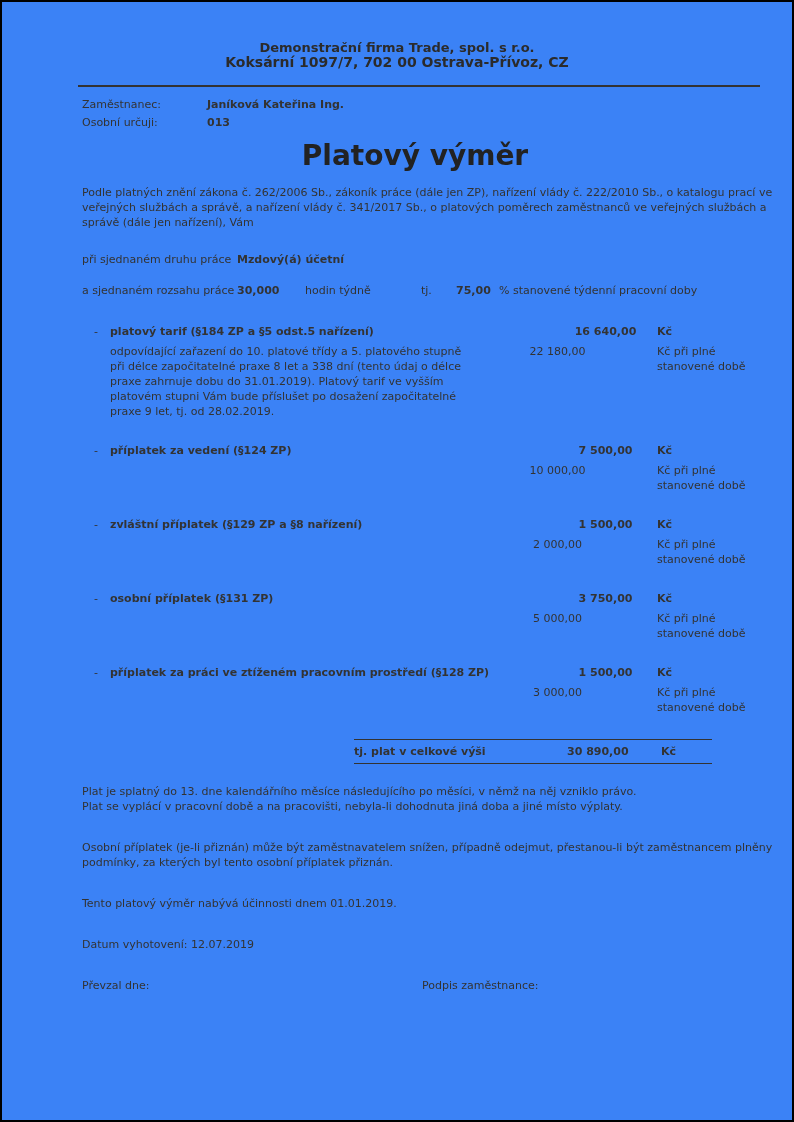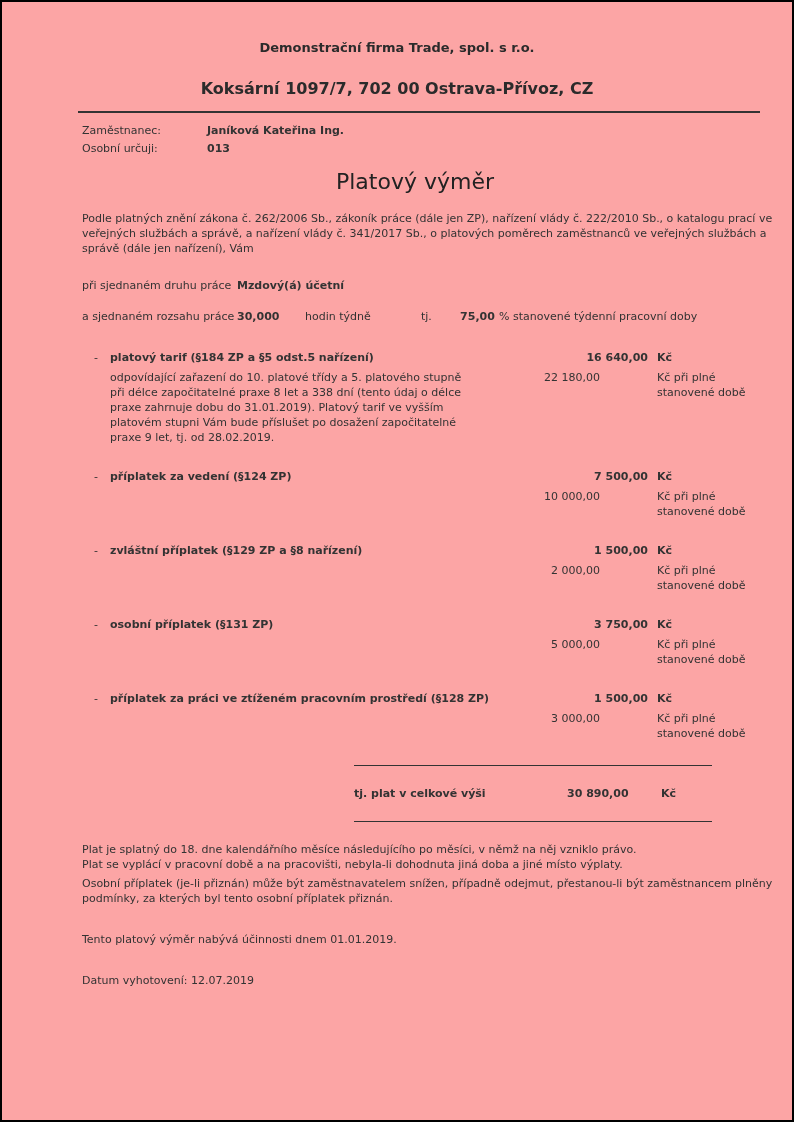--- a/index.html
+++ b/index.html
@@ -1,66 +1,66 @@
 <!DOCTYPE html>
 <html><head>
 <meta charset="utf-8">
 <style>
   * { margin:0; padding:0; box-sizing:border-box; }
   html,body { background:#ffffff; }
   .page {
     width:794px; height:1122px;
     border:2px solid #000;
-    background:#fca5a5;
+    background:#3b82f6;
     font-family:"DejaVu Sans","Liberation Sans",sans-serif;
     font-size:11px; color:#333;
     line-height:15px;
     overflow:hidden;
     position:relative;
   }
   .b { font-weight:bold; }
   .header { padding-top:38px; text-align:center; }
   .company { font-size:13px; font-weight:bold; color:#2b2b2b; }
-  .address { font-size:16px; font-weight:bold; color:#2b2b2b; margin-top:26px; }
+  .address { font-size:14px; font-weight:bold; color:#2b2b2b; }
   .rule { border:none; border-top:2px solid #333; margin:15px 32px 9px 76px; }
   .content { padding:0 44px 0 80px; }
   .emp-row { line-height:18px; }
   .emp-label { display:inline-block; width:125px; }
   .emp-value { font-weight:bold; }
-  .doc-title { text-align:center; font-size:22px; font-weight:normal; color:#222; margin:16px 0 22px 0; }
+  .doc-title { text-align:center; font-size:28px; font-weight:bold; color:#222; margin:16px 0 22px 0; }
   .intro { width:702px; margin-top:14px; }
   .job-line { margin-top:22px; }
   .job-label { display:inline-block; width:155px; }
   .scope-line { margin-top:16px; }
   .sc-label { display:inline-block; width:155px; }
   .sc-hours { display:inline-block; width:68px; font-weight:bold; }
   .sc-unit { display:inline-block; width:116px; }
   .sc-tj { display:inline-block; width:35px; }
-  .sc-pct { display:inline-block; width:43px; font-weight:bold;text-align:center; }
+  .sc-pct { display:inline-block; width:43px; font-weight:bold; }
   .determine { margin-top:17px; }
   .items { margin-top:26px; }
   .item { margin-bottom:24px; }
   .irow { display:flex; }
   .sub { margin-top:5px;gap:48px; }
   .col-left { flex:1 1 485px; min-width:0; display:flex; }
   .bullet { width:28px; padding-left:12px; }
   .item-label { font-weight:bold; flex:1; }
   .note { padding-left:28px; flex:1; }
-  .col-amt { width:85px; text-align:right; flex:0 0 85px; }
+  .col-amt { width:85px; text-align:center; flex:0 0 85px; }
   .col-cur { width:100px; flex:0 0 100px; padding-left:9px; white-space:nowrap; }
   .amt-b { font-weight:bold; }
   .total-row {
     margin-left:272px; width:358px;
     border-top:1px solid #333; border-bottom:1px solid #333;
-    display:flex; padding:20px 0; margin-top:14px;
+    display:flex; padding:4px 0; margin-top:14px;
   }
   .total-label { flex:1; font-weight:bold; }
   .total-amt { width:85px; text-align:left; font-weight:bold; }
   .total-cur { width:60px; padding-left:9px; font-weight:bold; }
-  .para { margin-top:4px; width:702px; }
+  .para { margin-top:26px; width:702px; }
   .para.tight { margin-top:0; }
   .block1 { margin-top:20px; }
   .effective { margin-top:26px; }
   .issued { margin-top:26px; }
   .sign-row { display:flex; margin-top:26px; }
   .sign-left { width:340px; }
 </style>
 </head>
 <body>
 
@@ -203,24 +203,28 @@
       </div>
 
     </div>
 
     <div class="total-row">
       <div class="total-label">tj. plat v celkové výši</div>
       <div class="total-amt">30 890,00</div>
       <div class="total-cur">Kč</div>
     </div>
 
-    <div class="para block1">Plat je splatný do 18. dne kalendářního měsíce následujícího po měsíci, v němž na něj vzniklo právo.</div>
+    <div class="para block1">Plat je splatný do 13. dne kalendářního měsíce následujícího po měsíci, v němž na něj vzniklo právo.</div>
     <div class="para tight">Plat se vyplácí v pracovní době a na pracovišti, nebyla-li dohodnuta jiná doba a jiné místo výplaty.</div>
 
     <div class="para">Osobní příplatek (je-li přiznán) může být zaměstnavatelem snížen, případně odejmut, přestanou-li být zaměstnancem plněny podmínky, za kterých byl tento osobní příplatek přiznán.</div>
 
     <div class="para effective">Tento platový výměr nabývá účinnosti dnem 01.01.2019.</div>
 
     <div class="para issued">Datum vyhotovení: 12.07.2019</div>
 
+    <div class="sign-row">
+      <div class="sign-left">Převzal dne:</div>
+      <div>Podpis zaměstnance:</div>
+    </div>
 
   </div>
 </div>
 
 </body></html>

